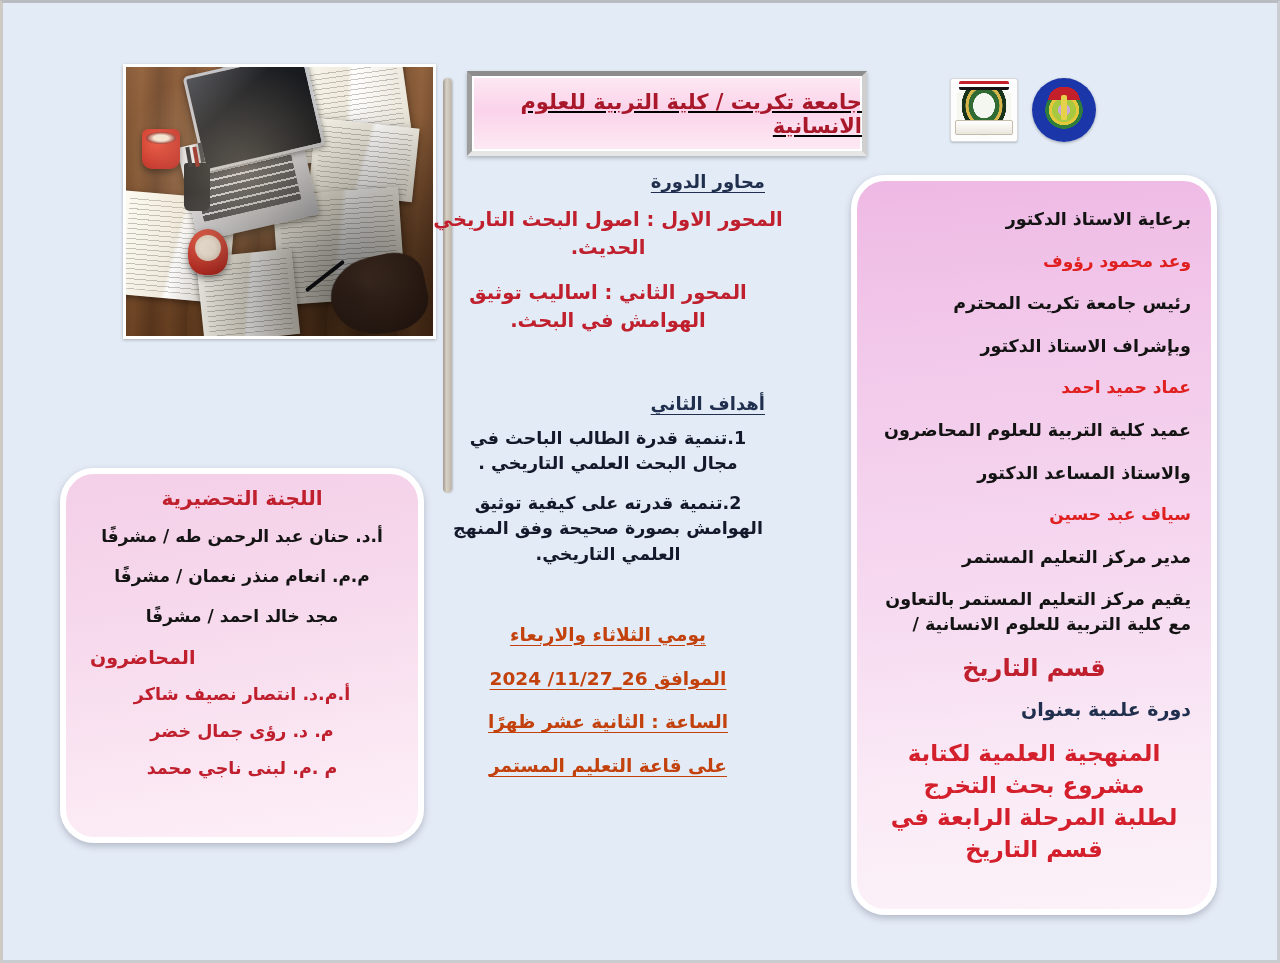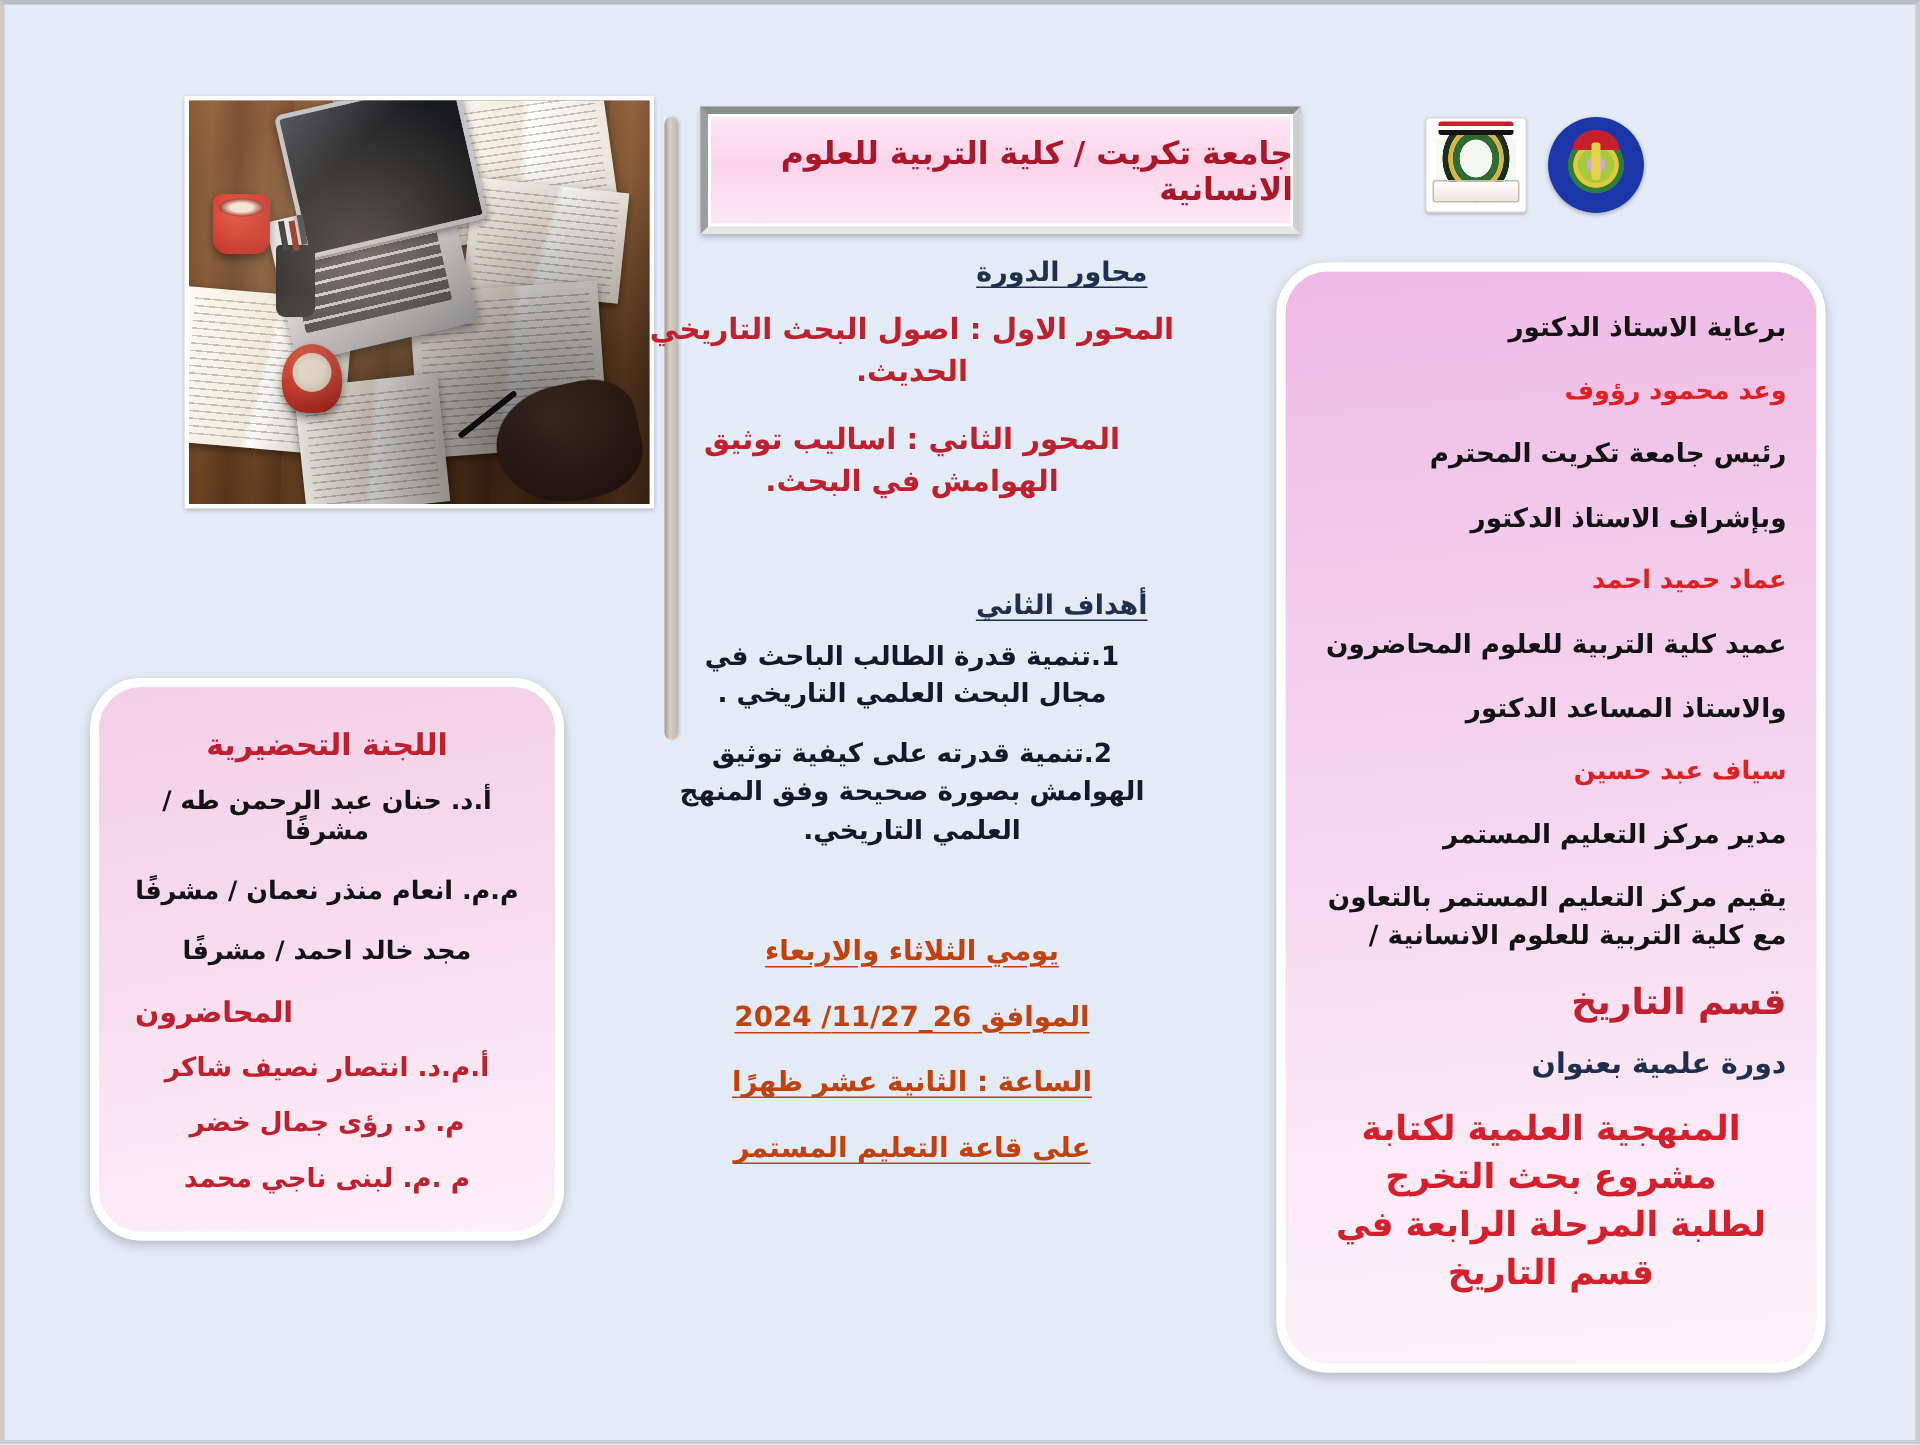--- a/index.html
+++ b/index.html
@@ -160,20 +160,21 @@
     left: 464px; top: 68px;
     width: 400px; height: 85px;
     box-sizing: border-box;
     background: linear-gradient(180deg,#fde9f3 0%, #fbd3ea 45%, #fdeaf4 100%);
     border: 5px solid;
     border-color: #8c8c8c #cfcfcf #e6e6e6 #9d9d9d;
     box-shadow: 0 2px 4px rgba(0,0,0,.25), inset 0 0 0 2px #fff;
     display: flex;
     align-items: center;
     justify-content: center;
+    text-decoration: underline;
   }
   .banner-text {
     color: #a8182a;
     font-size: 21px;
     font-weight: 700;
     letter-spacing: .2px;
   }
 
   
   .emblems {
@@ -297,24 +298,24 @@
   
   .panel {
     position: absolute;
     box-sizing: border-box;
     border: 6px solid #ffffff;
     border-radius: 34px;
     box-shadow: 0 3px 7px rgba(90,90,110,.35);
     overflow: hidden;
   }
   .panel-left {
-    left: 57px; top: 449px;
-    width: 316px; height: 375px;
+    left: 57px; top: 465px;
+    width: 364px; height: 375px;
     background: linear-gradient(170deg, #f4cfe8 0%, #f6d8ec 35%, #fae5f2 70%, #fdf0f7 100%);
-    padding: 20px 24px;
+    padding: 6px 24px;
   }
   .panel-right {
     left: 848px; top: 172px;
     width: 366px; height: 740px;
     background: linear-gradient(175deg, #eeb9e4 0%, #f2c8ea 22%, #f6d9f0 55%, #faeaf6 80%, #fcf2f8 100%);
     padding: 26px 20px;
   }
   .pl-head {
     color: #c0202e;
     font-size: 20px;
@@ -353,21 +354,21 @@
     margin: 0 0 18px 0;
   }
   .pr-line.red {
     color: #e02020;
     font-size: 17px;
   }
   .pr-dept {
     color: #c0202e;
     font-size: 24px;
     font-weight: 700;
-    text-align: right;
+    text-align: center;
     margin: 8px 0 16px 0;
   }
   .pr-sub {
     color: #1f2f4d;
     font-size: 19px;
     font-weight: 700;
     text-align: right;
     margin: 0 0 18px 0;
   }
   .pr-title {

